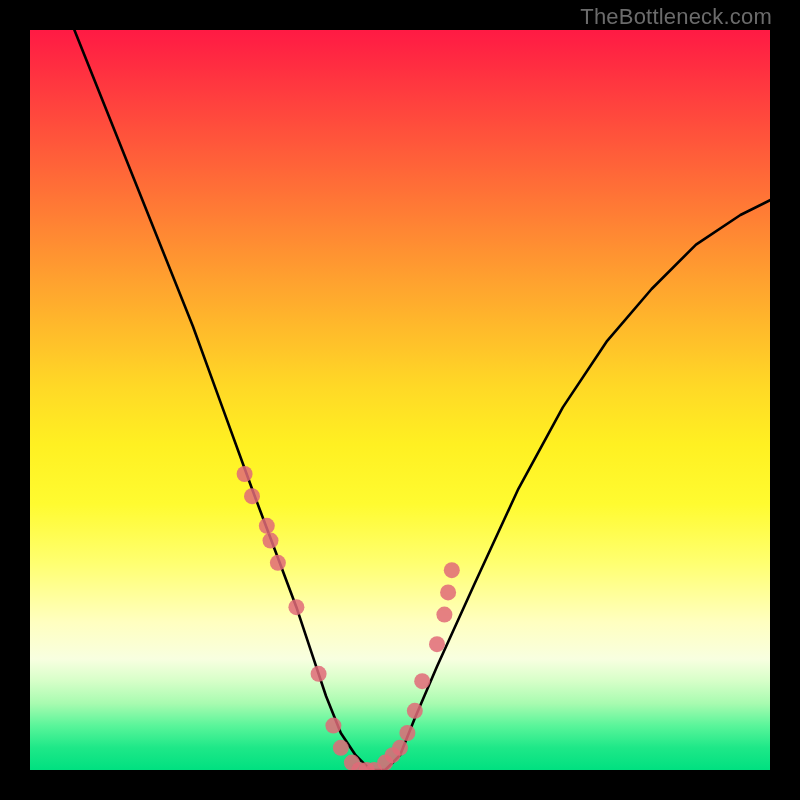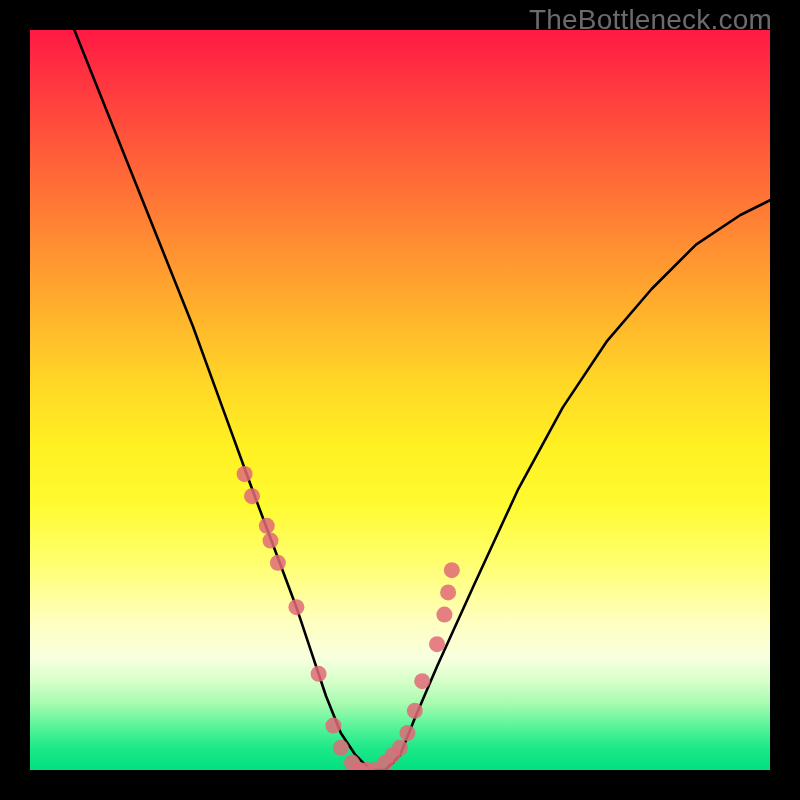--- a/index.html
+++ b/index.html
@@ -43,21 +43,21 @@
       #1ee888 97%,
       #00e080 100%
     );
   }
   .watermark {
     position: absolute;
     right: 28px;
     top: 4px;
     color: #6b6b6b;
     font-family: Arial, Helvetica, sans-serif;
-    font-size: 28px;
+    font-size: 22px;
     letter-spacing: 0.2px;
   }
   svg.curve {
     position: absolute;
     left: 0;
     top: 0;
     width: 740px;
     height: 740px;
   }
 </style>

